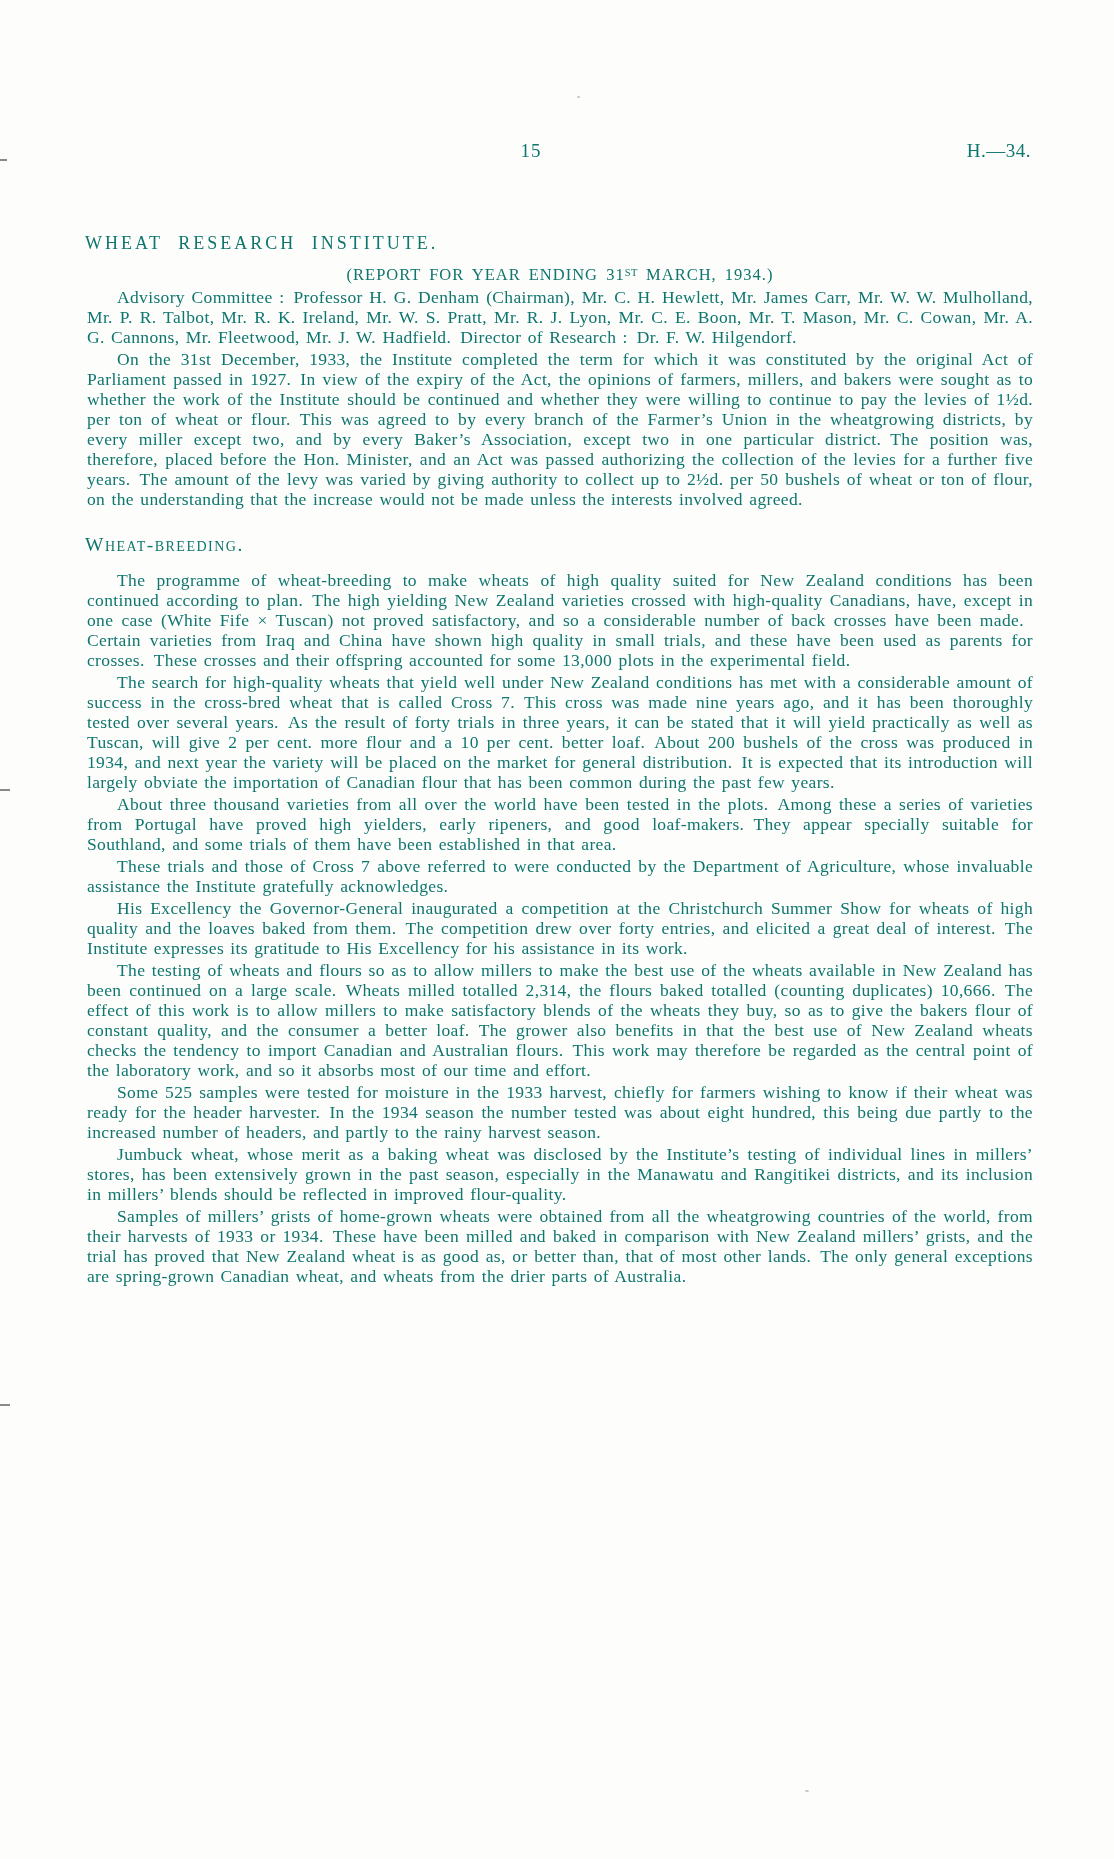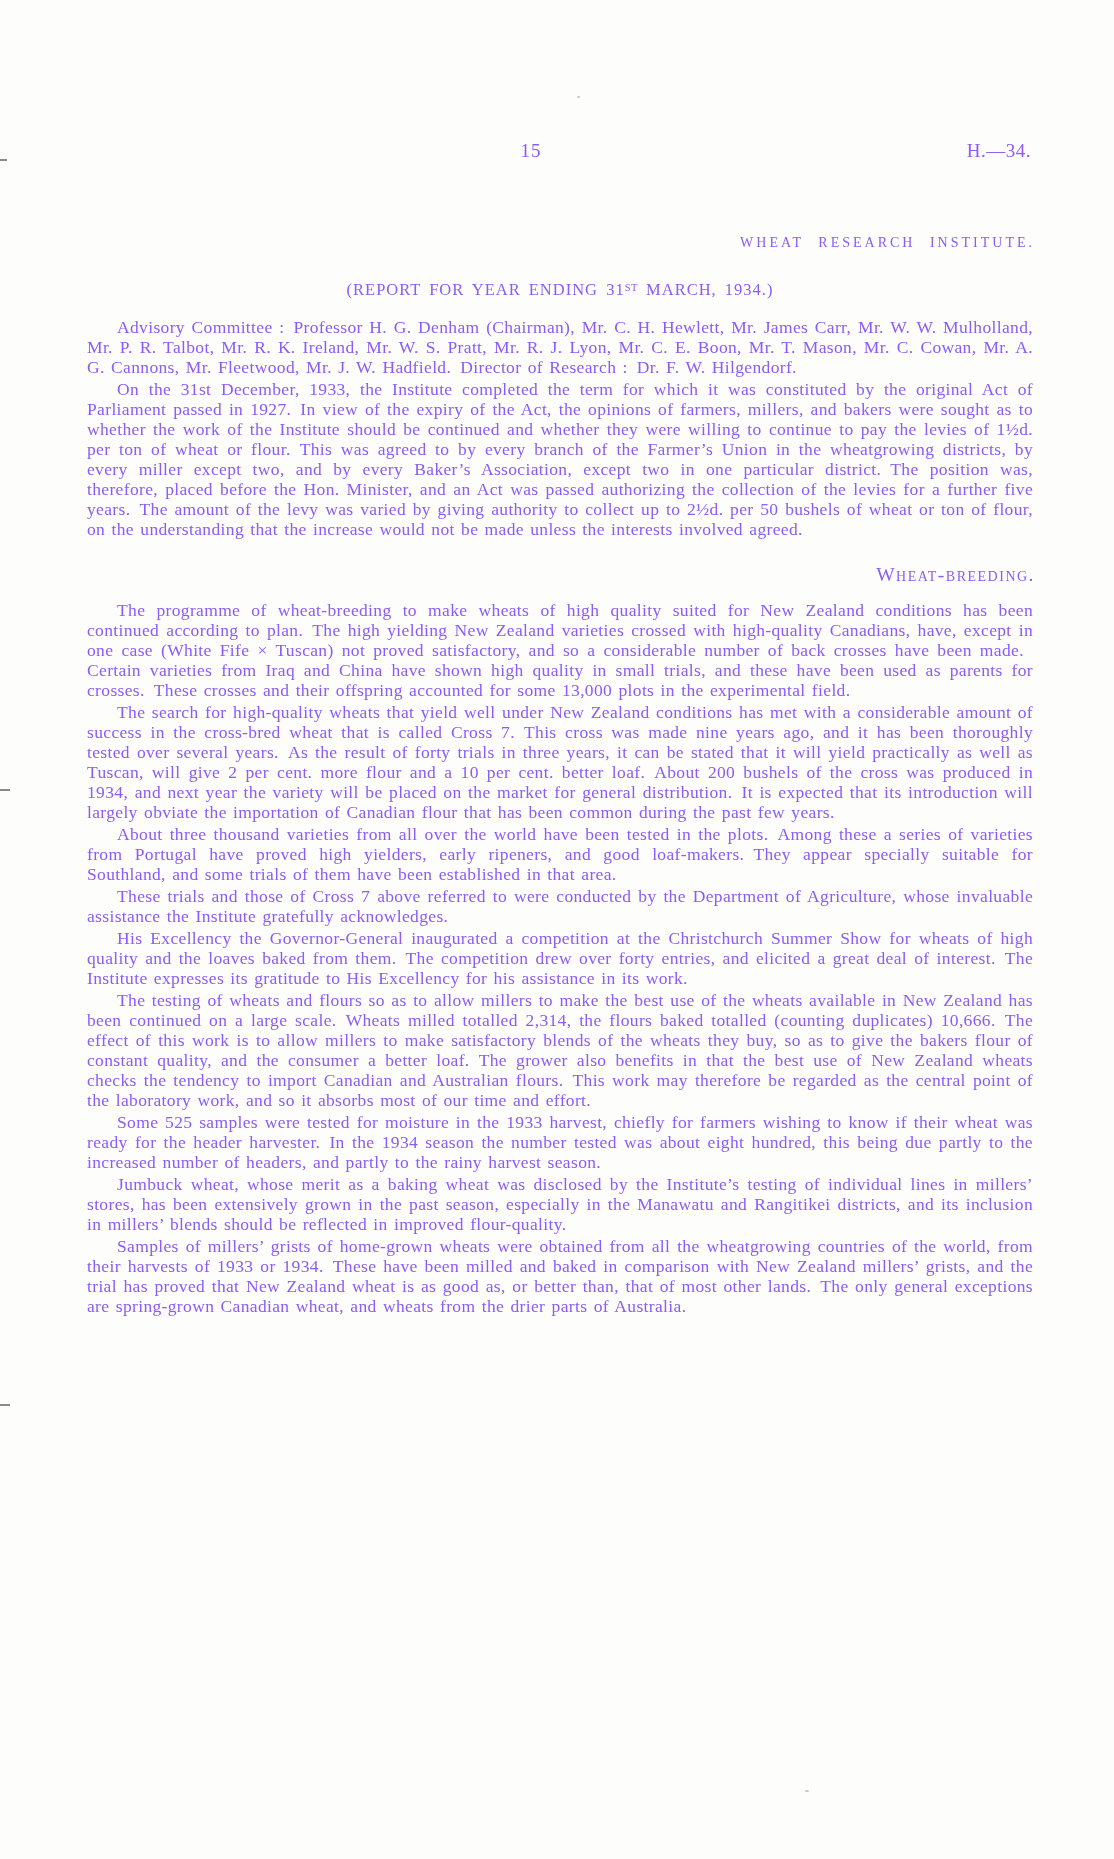--- a/index.html
+++ b/index.html
@@ -2,21 +2,21 @@
 <html><head>
 <meta charset="utf-8">
 <style>
   html, body { margin: 0; padding: 0; background: #ffffff; }
   .page {
     position: relative;
     width: 1114px;
     height: 1859px;
     background: #fdfdfc;
     font-family: "Liberation Serif", "DejaVu Serif", serif;
-    color: #8b5cf6;
+    color: #0f766e;
     overflow: hidden;
   }
   .header-row {
     position: absolute;
     top: 140px;
     left: 85px;
     width: 950px;
     height: 24px;
     font-size: 19px;
   }
@@ -37,48 +37,48 @@
     top: 230px;
     left: 85px;
     width: 950px;
     font-size: 17.5px;
     line-height: 20px;
     text-align: justify;
     letter-spacing: 0.35px;
     word-spacing: 1.6px;
   }
   .title {
-    text-align: right;
-    font-size: 14px;
+    text-align: left;
+    font-size: 18px;
     line-height: 26px;
     letter-spacing: 3px;
     word-spacing: 8px;
-    margin: 0 0 22px 0;
+    margin: 0 0 7px 0;
   }
   .subtitle {
     text-align: center;
     font-size: 16.5px;
     line-height: 20px;
     letter-spacing: 1px;
     word-spacing: 3px;
-    margin: 0 0 17px 0;
+    margin: 0 0 2px 0;
   }
   .subtitle .sup {
     font-size: 10.5px;
     vertical-align: 4px;
     letter-spacing: 0.5px;
   }
   p.para {
     margin: 2px;
     text-indent: 30px;
   }
   h2.sec {
     font-weight: normal;
     font-variant: small-caps;
-    text-align: right;
+    text-align: left;
     font-size: 19.5px;
     line-height: 22px;
     letter-spacing: 1.5px;
     word-spacing: 4px;
     margin: 25px 0 14px 0;
   }
   .edge-mark {
     position: absolute;
     left: 0;
     background: #8a8a8a;

